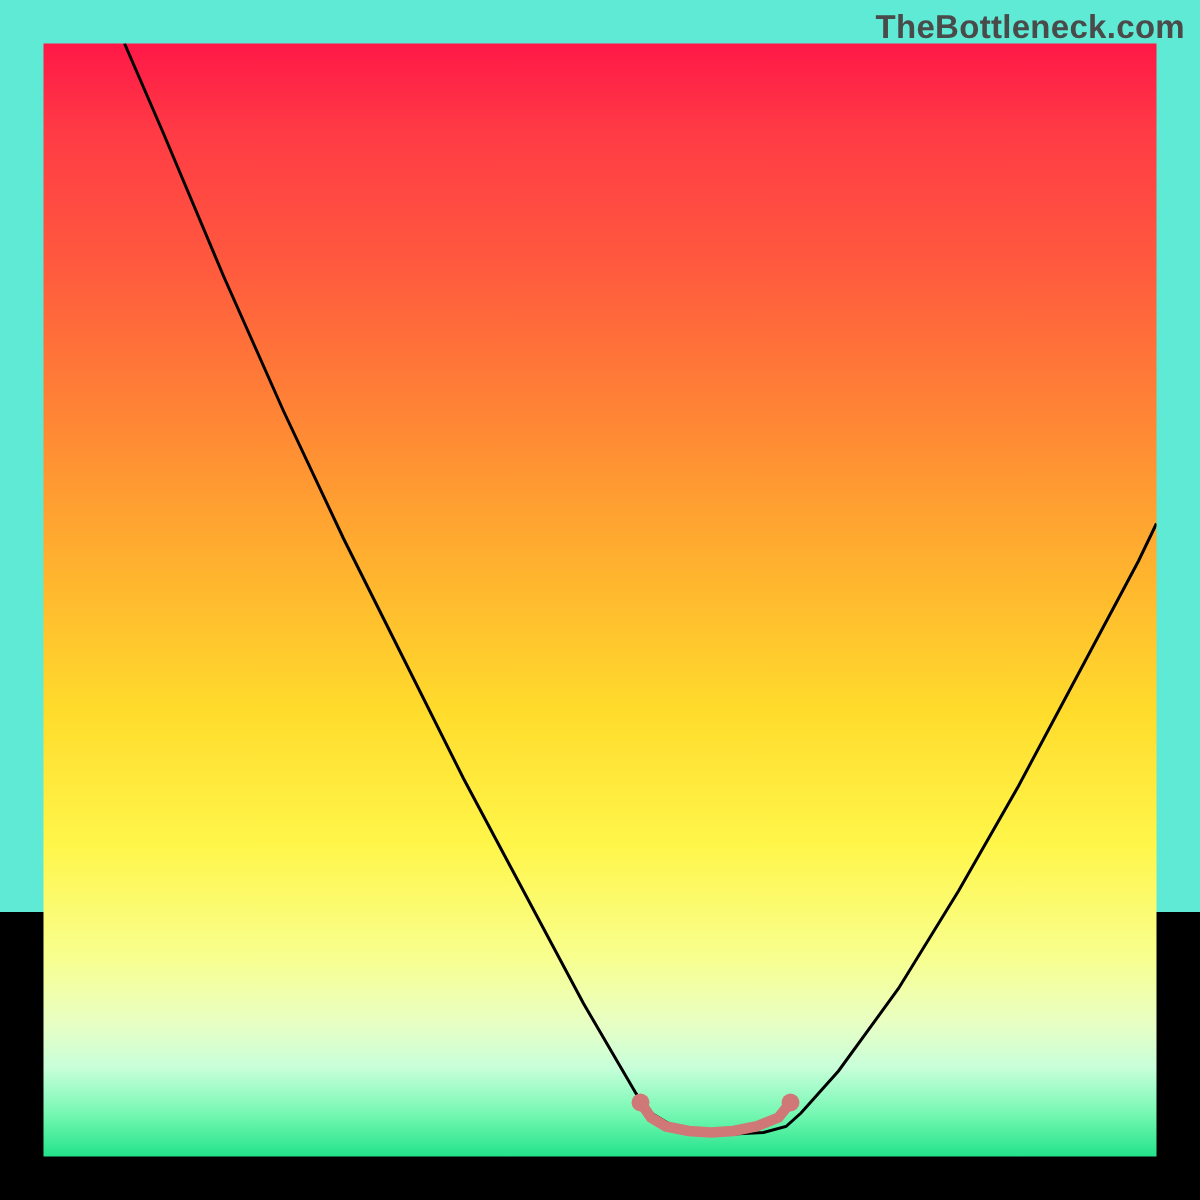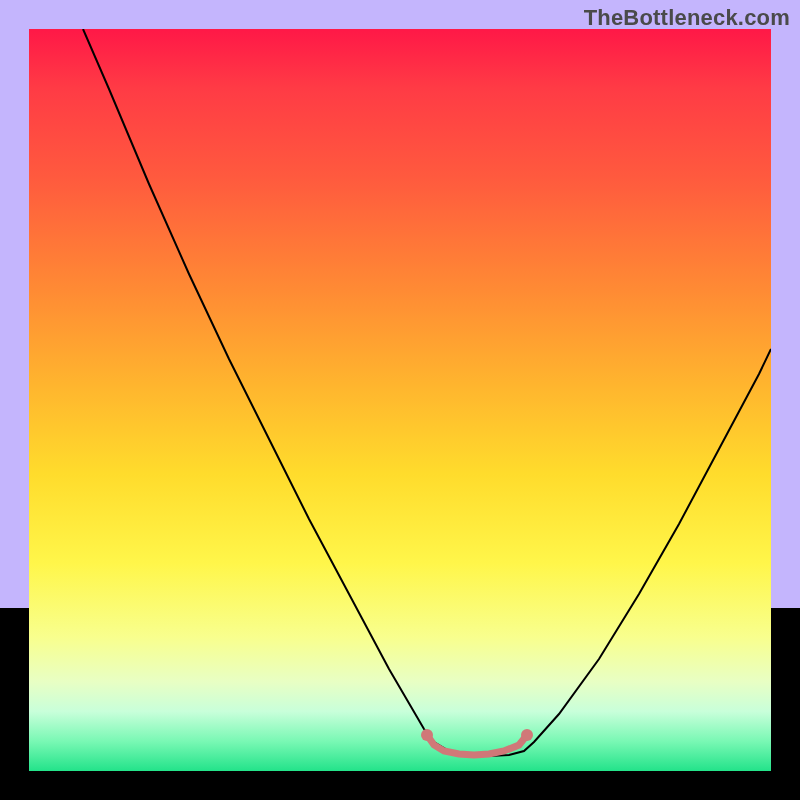--- a/index.html
+++ b/index.html
@@ -8,21 +8,21 @@
     width: 800px;
     height: 800px;
     background: #000;
     overflow: hidden;
     font-family: Arial, Helvetica, sans-serif;
   }
   .frame {
     position: absolute;
     left: 0; top: 0;
     width: 800px; height: 608px;
-    background: #c4b5fd;
+    background: #5eead4;
   }
   .plot {
     position: absolute;
     left: 29px;
     top: 29px;
     width: 742px;
     height: 742px;
     
     background: linear-gradient(to bottom,
       #ff1847 0%,

